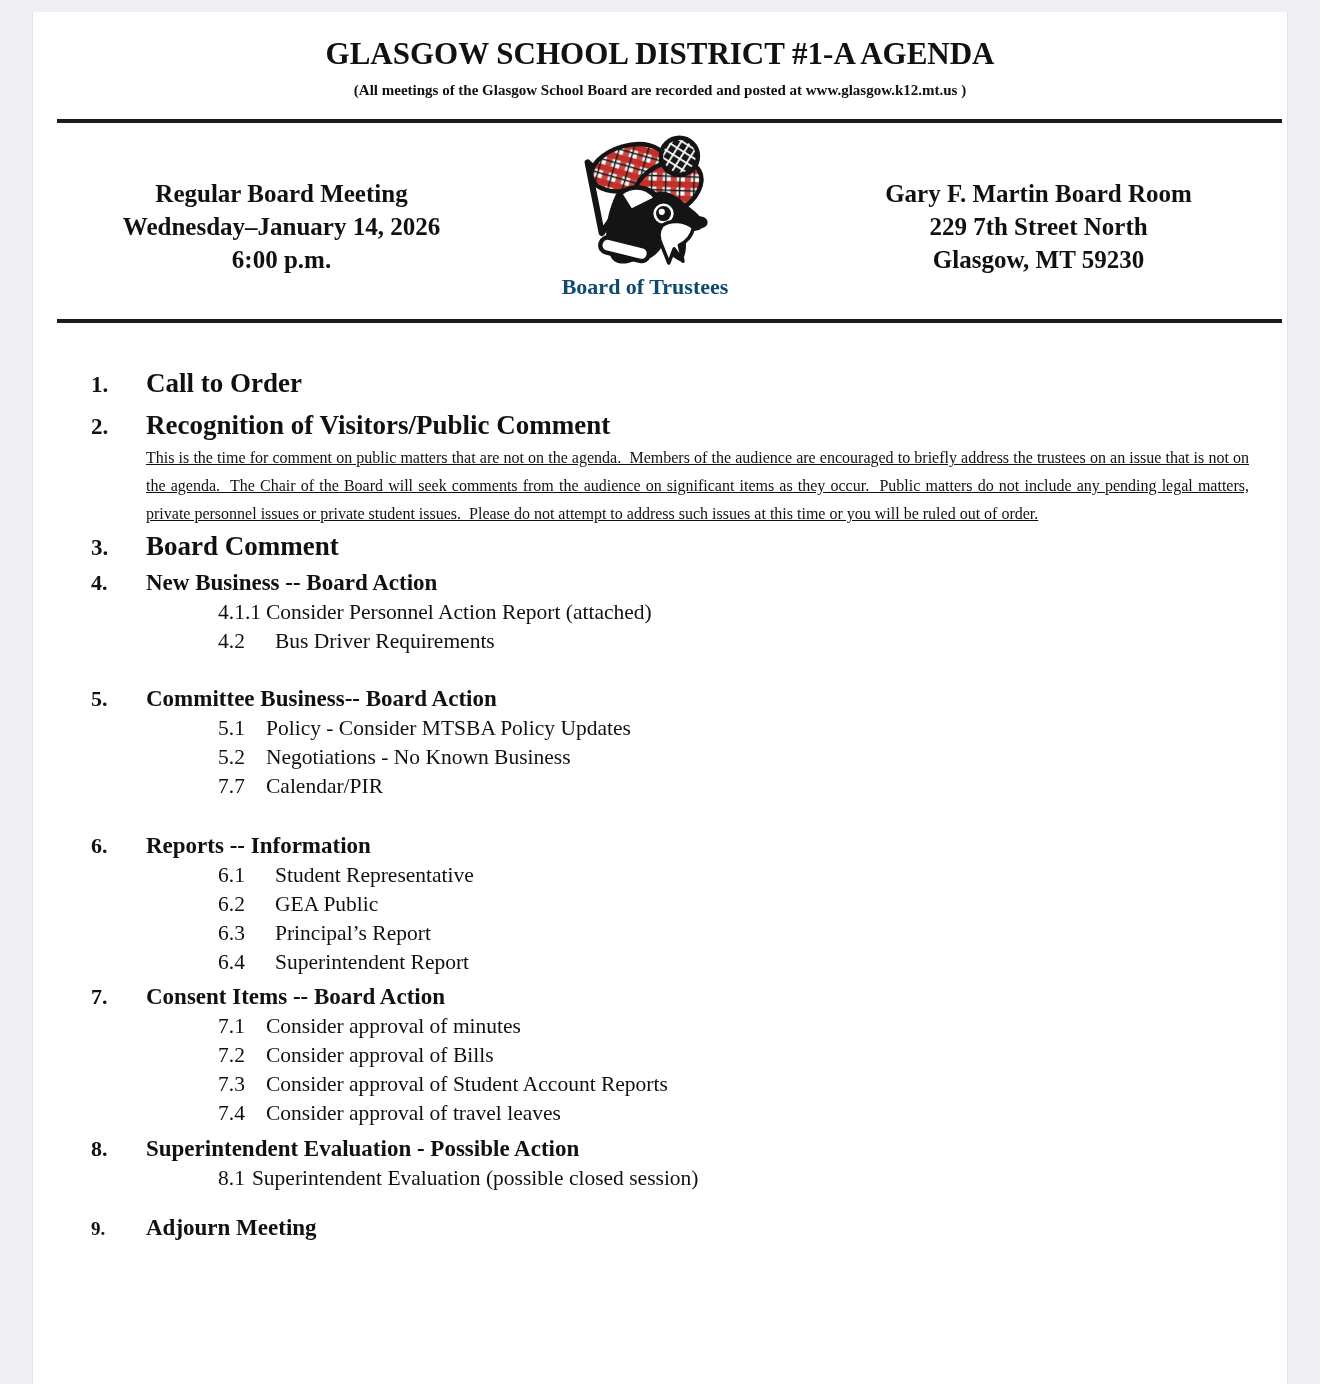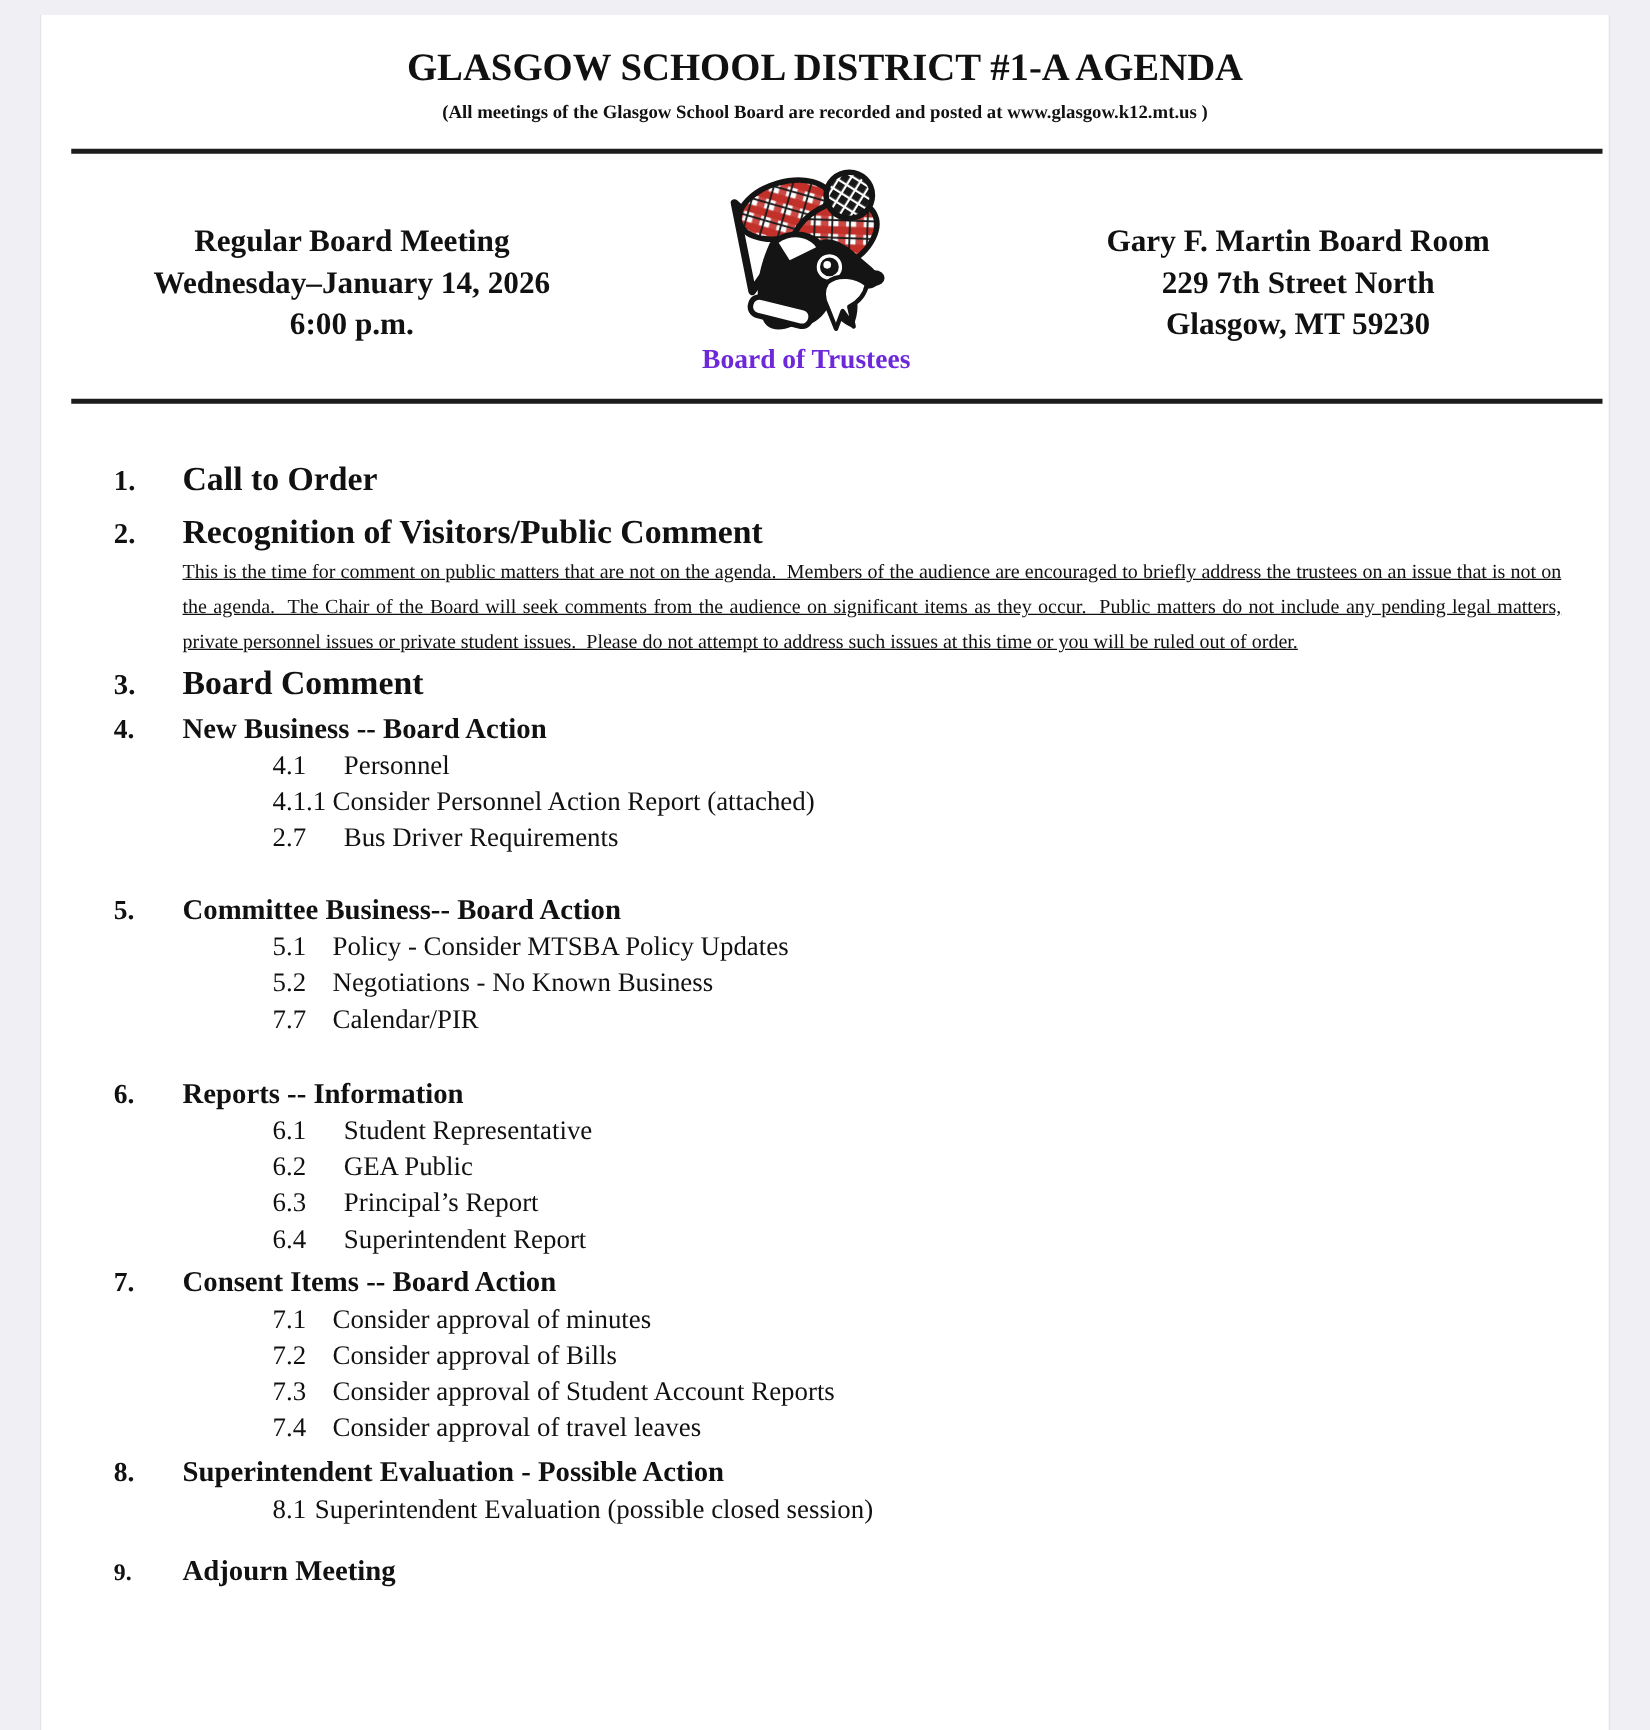--- a/index.html
+++ b/index.html
@@ -75,21 +75,21 @@
           <ellipse cx="110" cy="64" rx="42" ry="28" transform="rotate(-30 110 64)" fill="url(#tartan)" stroke="#141414" stroke-width="5"></ellipse>
           <circle cx="124" cy="27" r="21" fill="url(#pomplaid)" stroke="#141414" stroke-width="5"></circle>
           <path d="M52,70 C64,58 84,56 98,68 C108,64 122,72 132,82 C142,90 152,97 151,105 C150,112 140,113 127,111 C133,120 133,134 127,147 C118,143 110,136 104,130 C98,140 86,148 72,146 C58,152 44,148 45,133 C38,122 40,96 52,70 Z" fill="#141414"></path>
           <path d="M60,70 C72,62 86,64 94,74 L70,86 Z" fill="#ffffff"></path>
           <circle cx="106" cy="92" r="10" fill="#141414" stroke="#ffffff" stroke-width="3"></circle>
           <circle cx="104" cy="90" r="3.5" fill="#ffffff"></circle>
           <path d="M104,106 C114,98 130,100 140,108 C138,118 132,124 124,128 L128,146 L118,132 L112,148 L104,128 C100,120 100,112 104,106 Z" fill="#ffffff" stroke="#141414" stroke-width="4" stroke-linejoin="round"></path>
           <ellipse cx="147" cy="102" rx="9" ry="7" fill="#141414"></ellipse>
           <rect x="34" y="124" width="56" height="17" rx="8" transform="rotate(14 62 132)" fill="#ffffff" stroke="#141414" stroke-width="5"></rect>
         </svg>
-        <div class="logo-caption" id="logo-caption" style="color: #6d28d9;">Board of Trustees</div>
+        <div class="logo-caption" id="logo-caption" style="color: #0c4a6e;">Board of Trustees</div>
       </div>
 
       <div class="location-block">
         <div>Gary F. Martin Board Room</div>
         <div>229 7th Street North</div>
         <div>Glasgow, MT 59230</div>
       </div>
     </div>
 
     <div class="rule"></div>
@@ -112,30 +112,26 @@
           <div class="hrow h-large">
             <span class="num">3.</span>
             <span class="heading">Board Comment</span>
           </div>
         </div>
         <div class="section sec-4">
           <div class="hrow h-med">
             <span class="num">4.</span>
             <span class="heading">New Business -- Board Action</span>
           </div>
-          <div class="subitem wide">
-            <span class="subnum">4.1</span>
-            <span class="subtext">Personnel</span>
-          </div>
           <div class="subitem">
             <span class="subnum">4.1.1</span>
             <span class="subtext">Consider Personnel Action Report (attached)</span>
           </div>
           <div class="subitem wide">
-            <span class="subnum">2.7</span>
+            <span class="subnum">4.2</span>
             <span class="subtext">Bus Driver Requirements</span>
           </div>
         </div>
         <div class="section sec-5">
           <div class="hrow h-med">
             <span class="num">5.</span>
             <span class="heading">Committee Business-- Board Action</span>
           </div>
           <div class="subitem">
             <span class="subnum">5.1</span>

